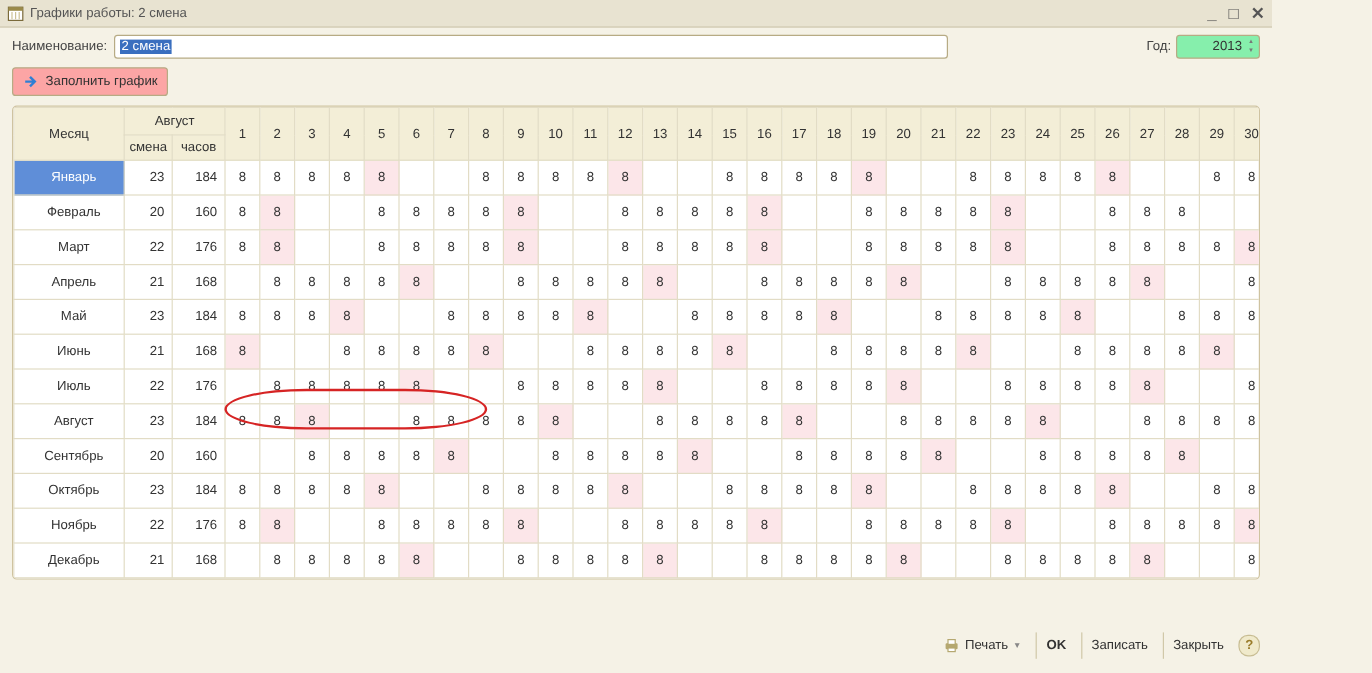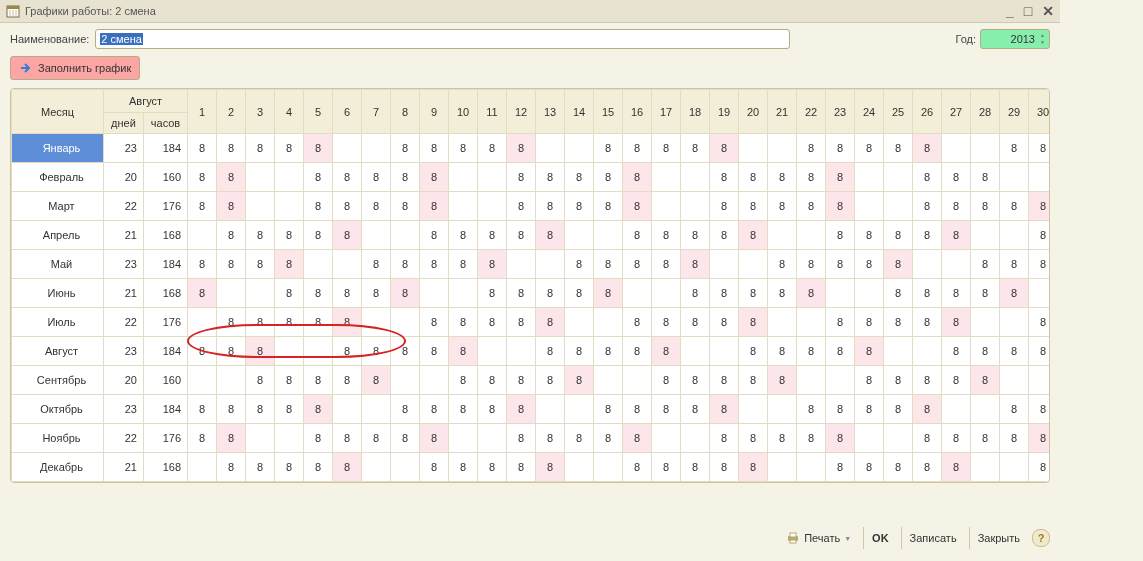--- a/index.html
+++ b/index.html
@@ -158,21 +158,21 @@
             <th rowspan="2">24</th>
             <th rowspan="2">25</th>
             <th rowspan="2">26</th>
             <th rowspan="2">27</th>
             <th rowspan="2">28</th>
             <th rowspan="2">29</th>
             <th rowspan="2">30</th>
             <th rowspan="2">31</th>
           </tr>
   <tr class="hdr2">
-    <th>дней</th>
+    <th>смена</th>
     <th>часов</th>
   </tr>
 </thead>
 <tbody id="gridbody">
           <tr class="sel">
             <td class="m">Январь</td>
             <td class="num">23</td>
             <td class="num">184</td>
             <td class="day">8</td>
             <td class="day">8</td>

